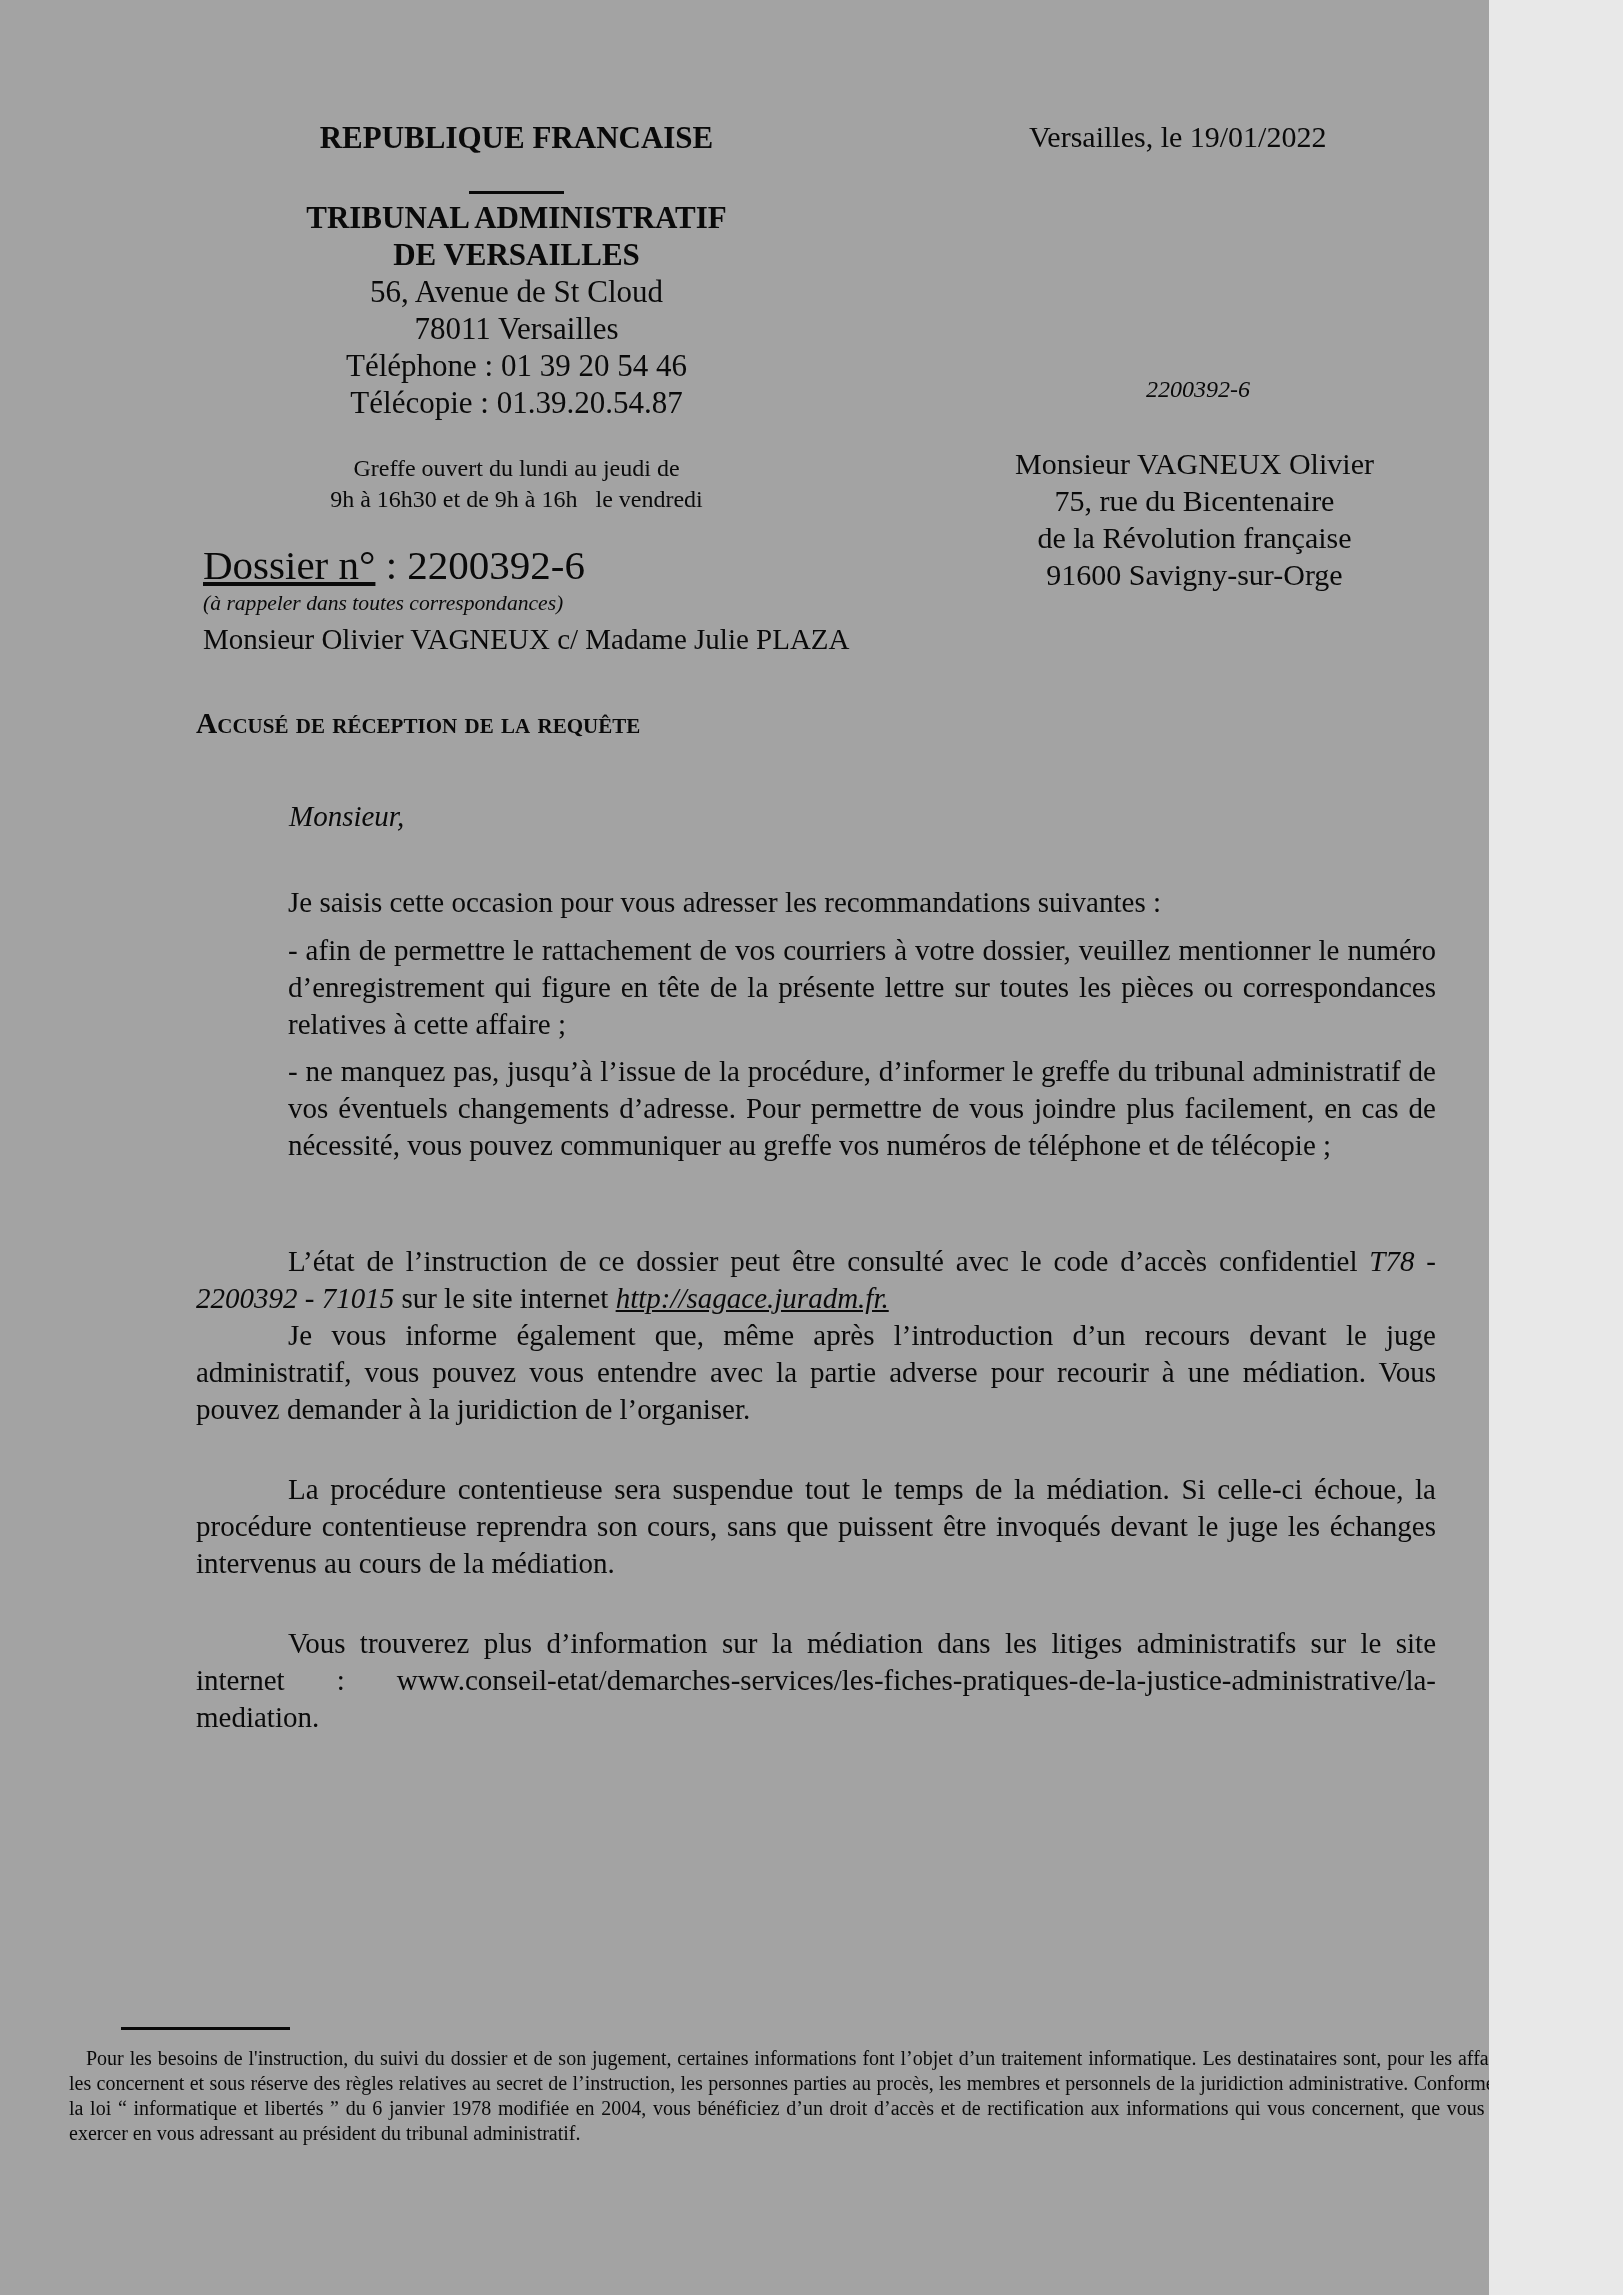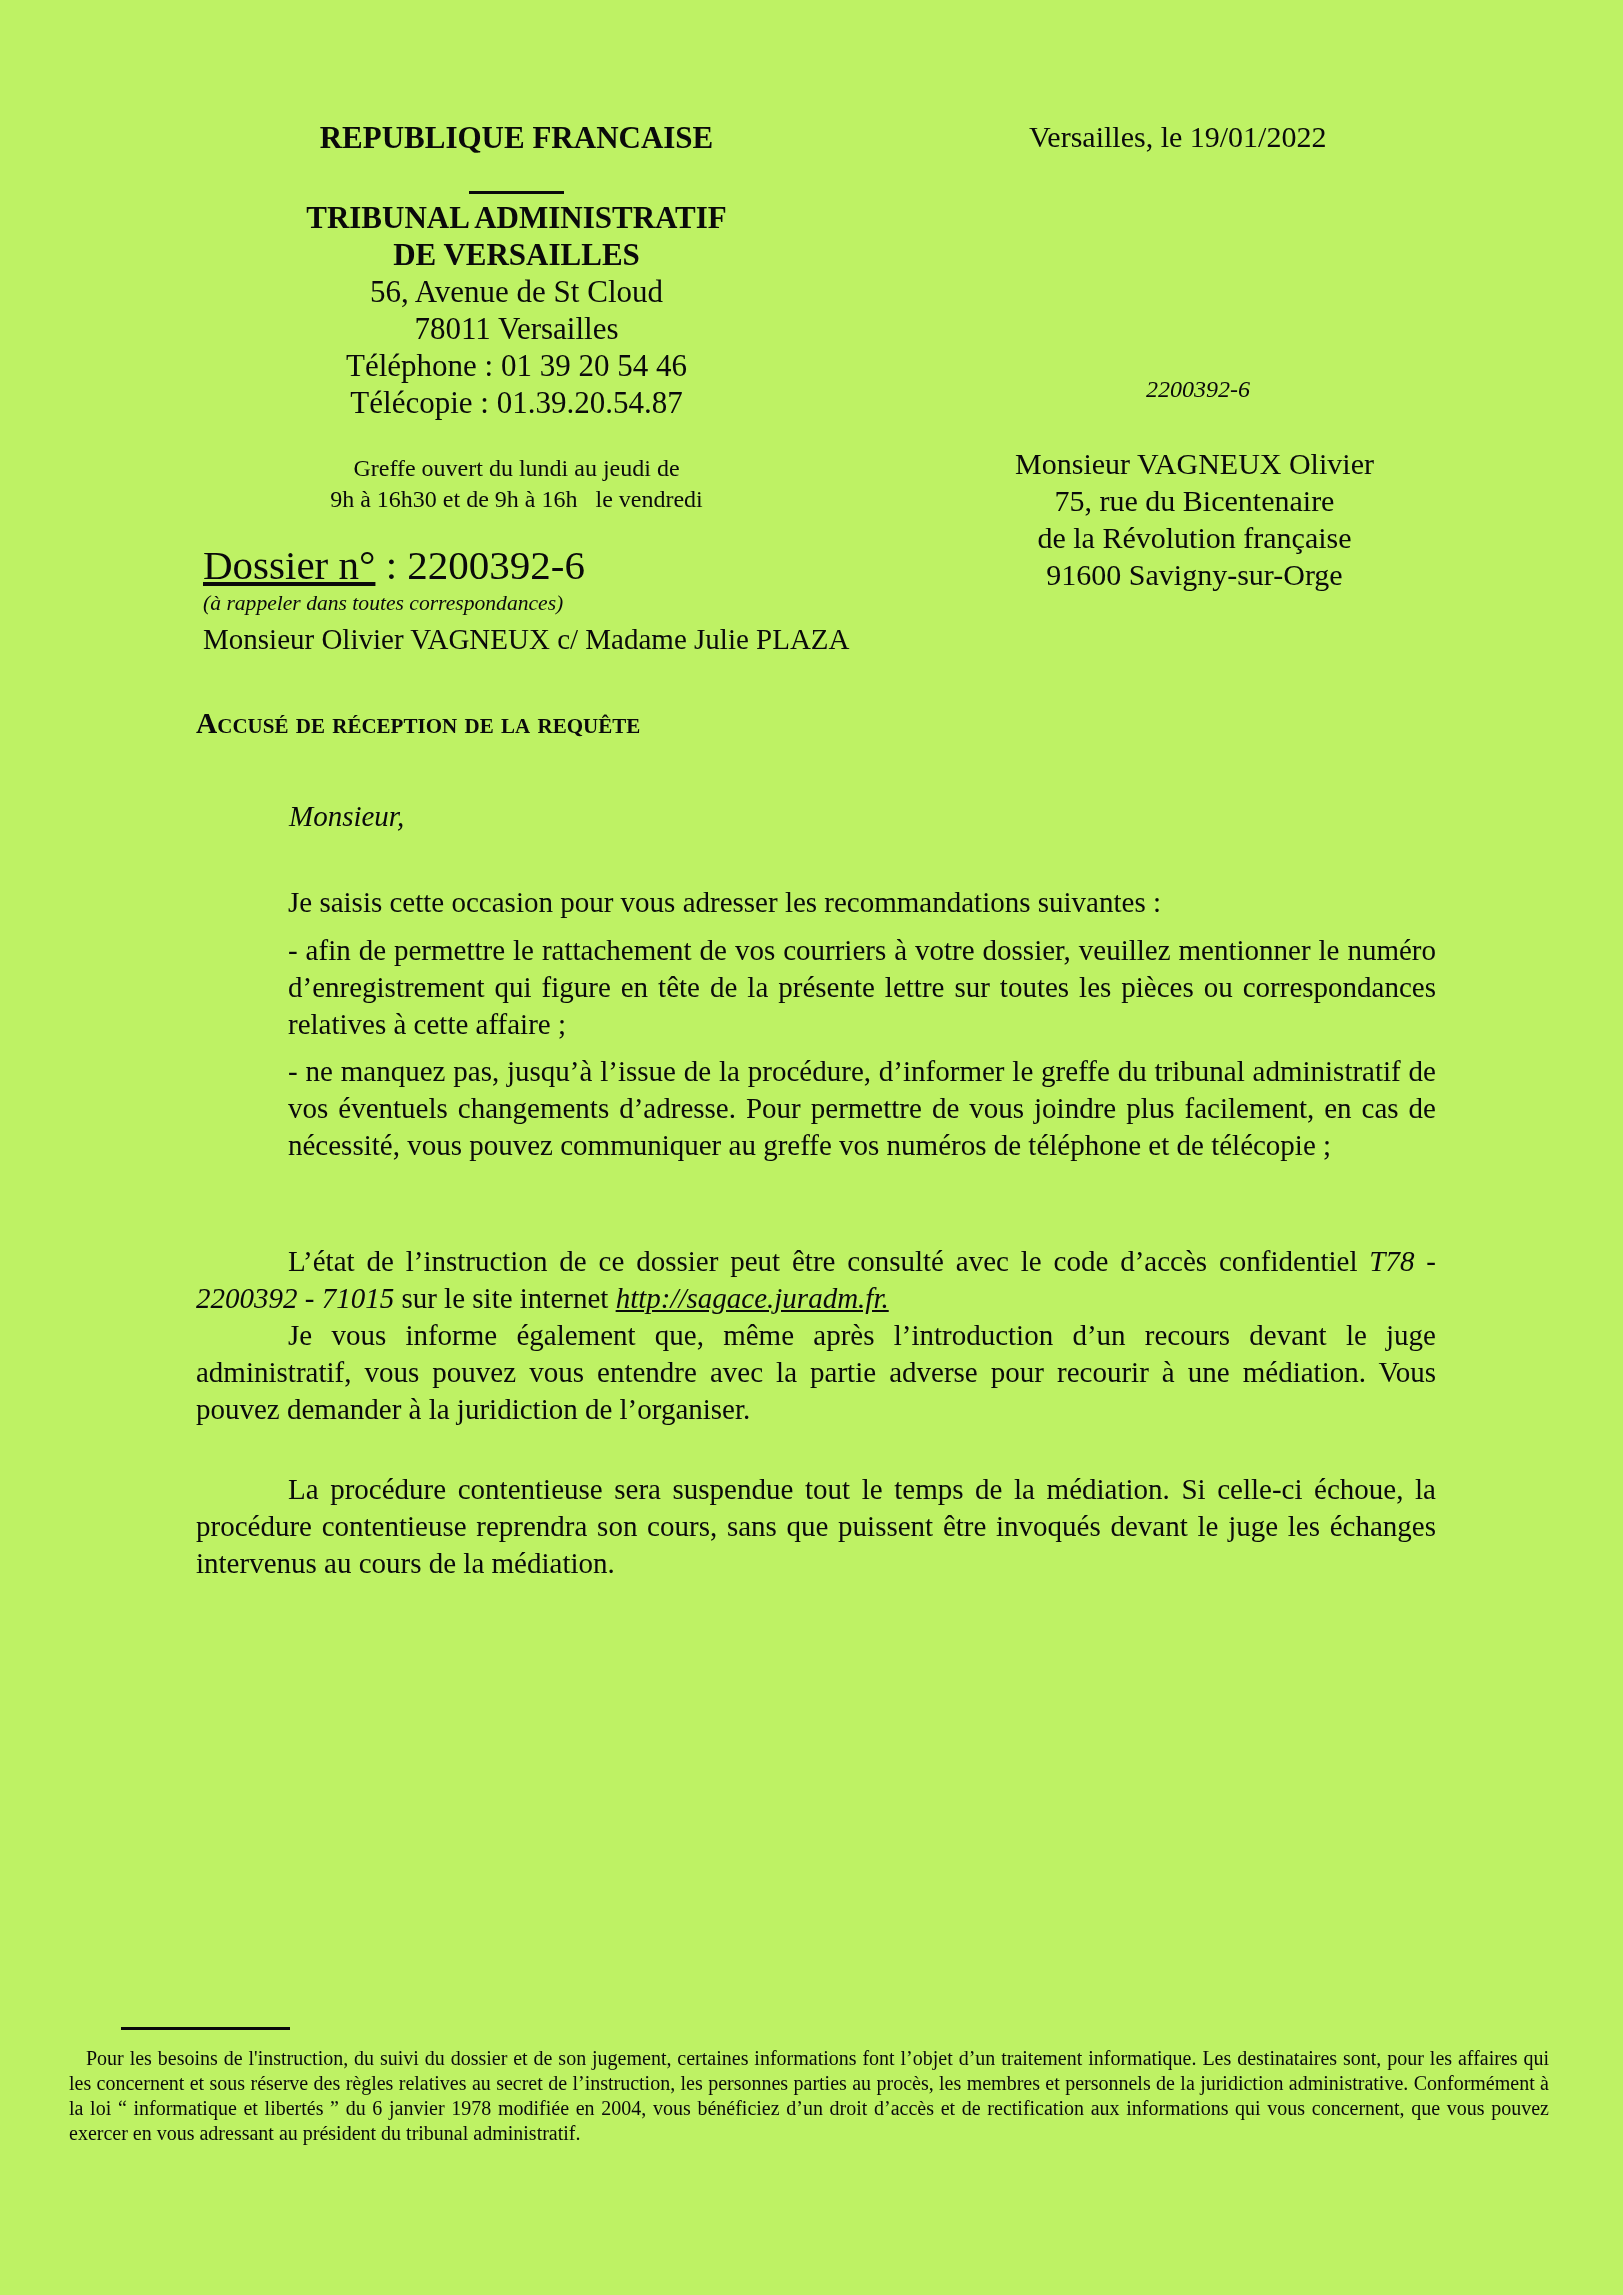--- a/index.html
+++ b/index.html
@@ -1,20 +1,20 @@
 <!DOCTYPE html>
 <html style="font-size:10.5px"><head>
 <meta charset="utf-8">
 <style>
   html, body { margin: 0; padding: 0; background: #e8e8e8; }
   .page {
     position: relative;
-    width: 1623px;
+    width: 1489px;
     height: 2295px;
-    background: #bef264;
+    background: #a3a3a3;
     font-family: "Liberation Serif", "DejaVu Serif", serif;
     color: #0a0a0a;
     overflow: hidden;
   }
   .bold { font-weight: 700; }
   .italic { font-style: italic; }
   .underline { text-decoration: underline; }
 
   .sender {
     position: absolute; left: 222px; top: 119px; width: 589px;
@@ -110,19 +110,20 @@
   <div class="subject">Accusé de réception de la requête</div>
   <div class="salutation">Monsieur,</div>
 
   <div class="body-block">
     <p class="ind sp-lg">Je saisis cette occasion pour vous adresser les recommandations suivantes :</p>
     <p class="jp bullet sp-sm">- afin de permettre le rattachement de vos courriers à votre dossier, veuillez mentionner le numéro d’enregistrement qui figure en tête de la présente lettre sur toutes les pièces ou correspondances relatives à cette affaire ;</p>
     <p class="jp bullet sp-sm">- ne manquez pas, jusqu’à l’issue de la procédure, d’informer le greffe du tribunal administratif de vos éventuels changements d’adresse. Pour permettre de vous joindre plus facilement, en cas de nécessité, vous pouvez communiquer au greffe vos numéros de téléphone et de télécopie ;</p>
     <p class="jp ind sp-xl"><span>L’état de l’instruction de ce dossier peut être consulté avec le code d’accès confidentiel </span><span class="italic">T78 - 2200392 - 71015</span><span> sur le site internet </span><span class="italic underline">http://sagace.juradm.fr.</span></p>
     <p class="jp ind">Je vous informe également que, même après l’introduction d’un recours devant le juge administratif, vous pouvez vous entendre avec la partie adverse pour recourir à une médiation. Vous pouvez demander à la juridiction de l’organiser.</p>
     <p class="jp ind sp-lg">La procédure contentieuse sera suspendue tout le temps de la médiation. Si celle-ci échoue, la procédure contentieuse reprendra son cours, sans que puissent être invoqués devant le juge les échanges intervenus au cours de la médiation.</p>
+    <p class="jp ind sp-lg">Vous trouverez plus d’information sur la médiation dans les litiges administratifs sur le site internet : www.conseil-etat/demarches-services/les-fiches-pratiques-de-la-justice-administrative/la-mediation.</p>
   </div>
 
   <div class="fnrule"></div>
   <div class="footnote">Pour les besoins de l'instruction, du suivi du dossier et de son jugement, certaines informations font l’objet d’un traitement informatique. Les destinataires sont, pour les affaires qui les concernent et sous réserve des règles relatives au secret de l’instruction, les personnes parties au procès, les membres et personnels de la juridiction administrative. Conformément à la loi “ informatique et libertés ” du 6 janvier 1978 modifiée en 2004, vous bénéficiez d’un droit d’accès et de rectification aux informations qui vous concernent, que vous pouvez exercer en vous adressant au président du tribunal administratif.</div>
 
 </div>
 
 
 </body></html>

